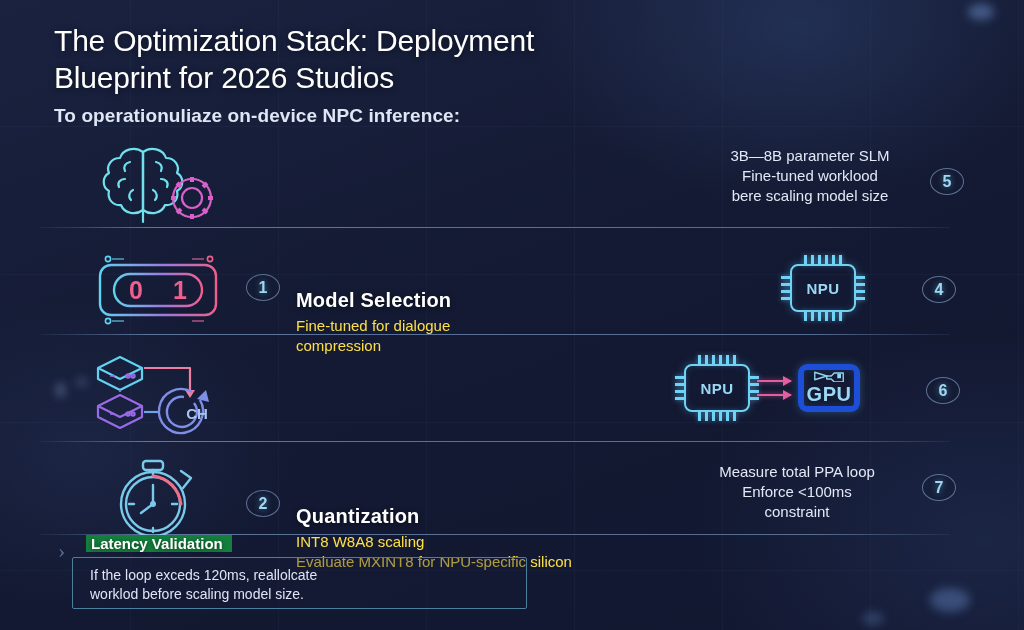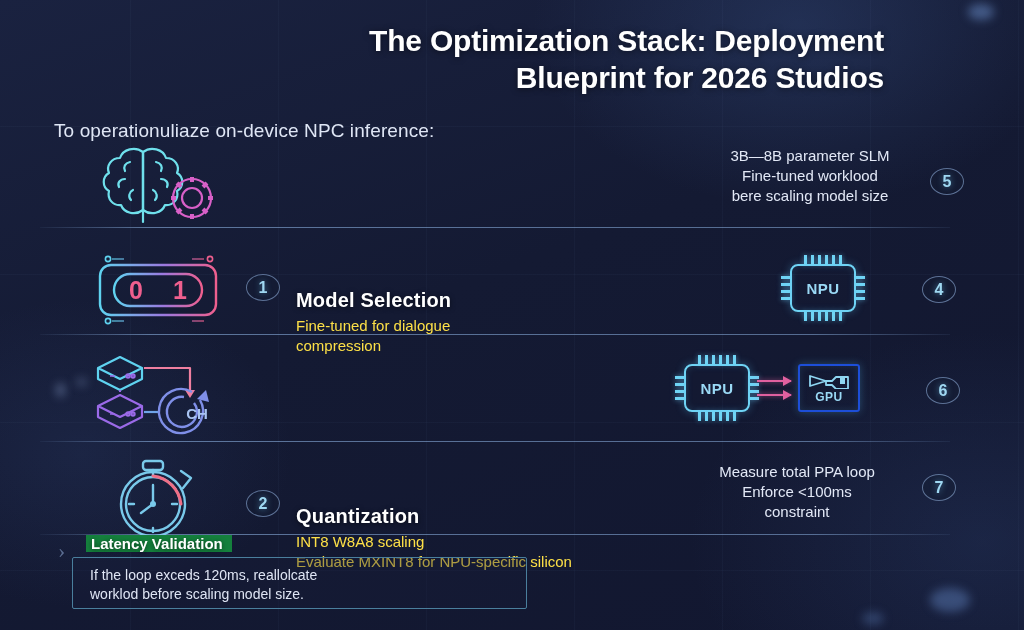--- a/index.html
+++ b/index.html
@@ -23,25 +23,25 @@
     background-position:-18px -22px;
     pointer-events:none;
   }
   .bokeh{ position:absolute; border-radius:50%; filter:blur(5px); pointer-events:none; }
 
   .stage{ position:absolute; inset:0; }
 
   
   .header{ position:absolute; left:54px; top:22px; width:830px; }
   .title{
-    font-size:30px; font-weight:bold; color:#ffffff; line-height:1.24;
-    letter-spacing:-0.2px; text-shadow:0 1px 6px rgba(0,0,0,0.5);text-align:right;
+    font-size:30px; font-weight:normal; color:#ffffff; line-height:1.24;
+    letter-spacing:-0.2px; text-shadow:0 1px 6px rgba(0,0,0,0.5);
   }
   .subtitle{
-    margin-top:24px; font-size:19px; color:#dfe6f5; font-weight:400; letter-spacing:.1px;
+    margin-top:9px; font-size:19px; color:#dfe6f5; font-weight:700; letter-spacing:.1px;
   }
 
   
   .row{ position:absolute; left:0; width:1024px; height:100px; }
   .row-icon{ position:absolute; left:78px; top:0; width:160px; height:100px;
              display:flex; align-items:center; justify-content:center; }
   .badge{
     position:absolute; width:34px; height:27px; border:1.6px solid #5d7296;
     border-radius:50%; display:flex; align-items:center; justify-content:center;
     font-size:16px; font-weight:bold; color:#9fd8f2; background:rgba(20,28,52,0.45);
@@ -90,23 +90,23 @@
   .pins{ position:absolute; display:flex; gap:4px; }
   .pins i{ display:block; background:#6fd4f5; box-shadow:0 0 5px rgba(110,200,245,.6); }
   .pins.top, .pins.bottom{ left:50%; transform:translateX(-50%); }
   .pins.top{ top:-11px; } .pins.bottom{ bottom:-11px; }
   .pins.top i, .pins.bottom i{ width:3px; height:10px; }
   .pins.left, .pins.right{ top:50%; transform:translateY(-50%); flex-direction:column; }
   .pins.left{ left:-11px; } .pins.right{ right:-11px; }
   .pins.left i, .pins.right i{ width:10px; height:3px; }
 
   .gpubox{
-    width:62px; height:48px; border:2px solid #1d4ed8; border-radius:3px;
+    width:62px; height:48px; border:6px solid #1d4ed8; border-radius:9px;
     display:flex; flex-direction:column; align-items:center; justify-content:center;
-    color:#9ad9f5; font-size:12px; font-weight:bold; letter-spacing:.5px;
+    color:#9ad9f5; font-size:20px; font-weight:bold; letter-spacing:.5px;
     box-shadow:0 0 9px rgba(90,190,240,.3), inset 0 0 7px rgba(90,190,240,.14);
   }
   .arrowpair{ display:flex; flex-direction:column; gap:12px; margin:0 7px; }
   .arrow{ position:relative; width:34px; height:2px; background:#e0609f;
           box-shadow:0 0 5px rgba(224,96,159,.7); }
   .arrow::after{ content:""; position:absolute; right:-1px; top:-4px;
     border-left:9px solid #e0609f; border-top:5px solid transparent; border-bottom:5px solid transparent; }
   .flowgroup{ display:flex; align-items:center; }
 </style>
 </head>

